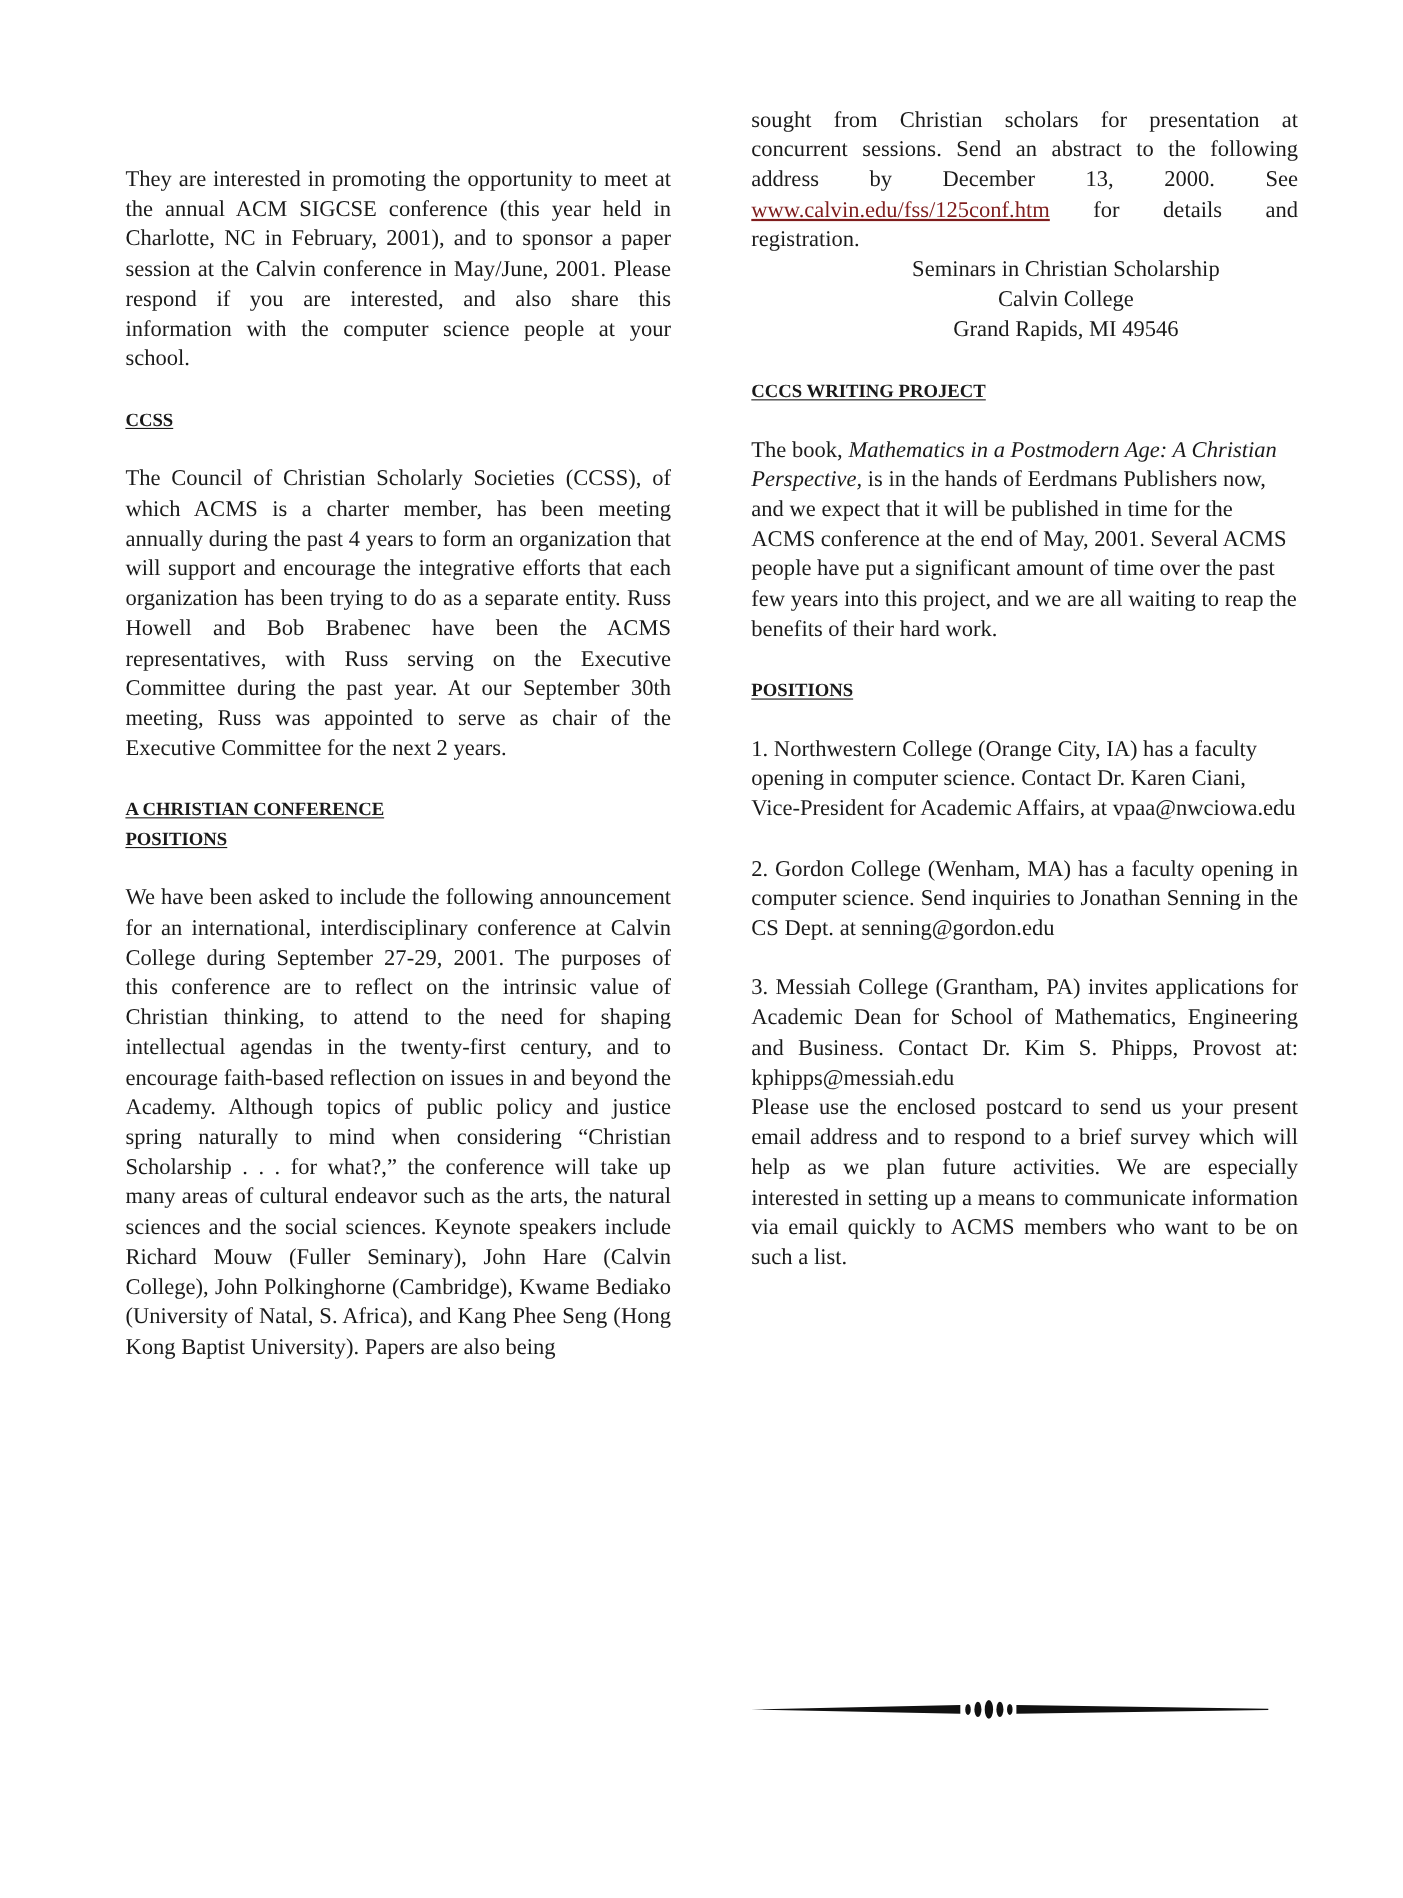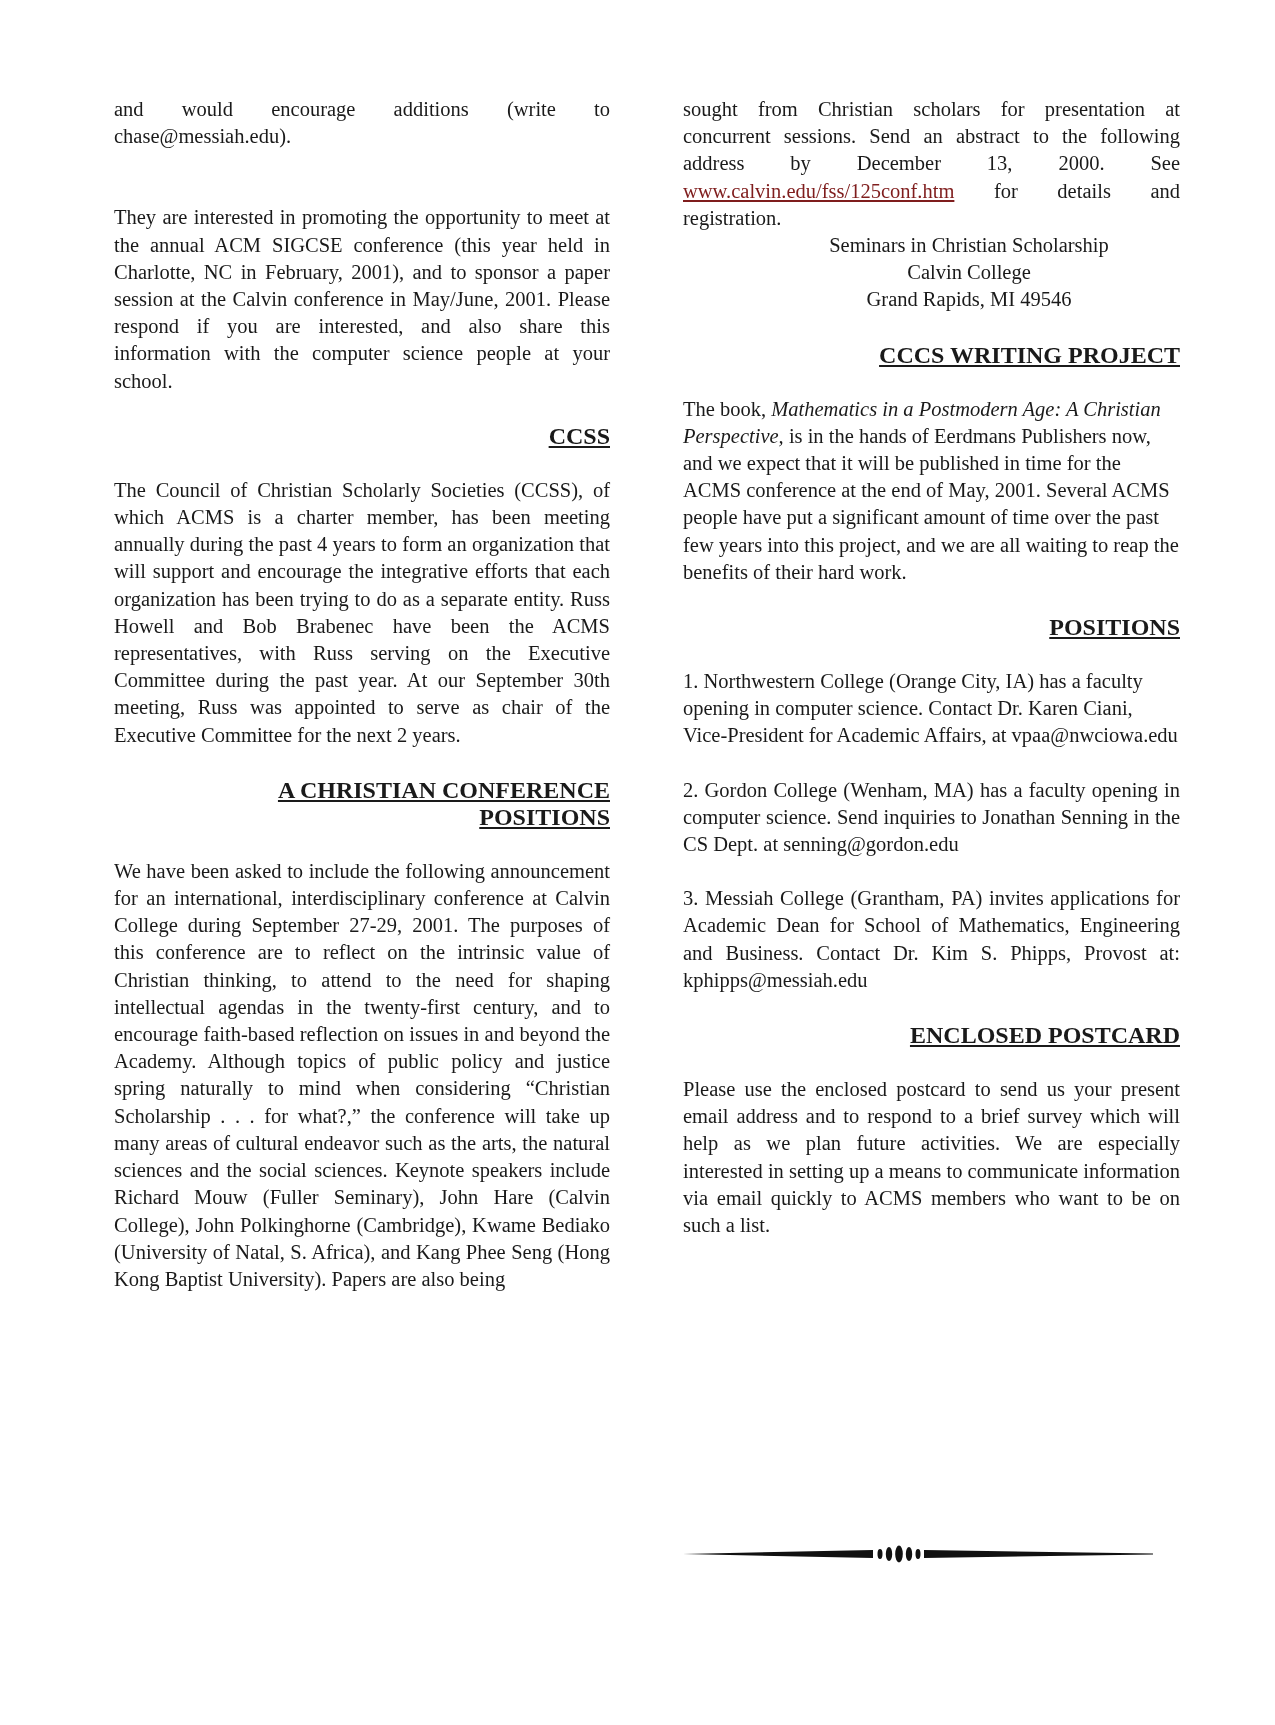--- a/index.html
+++ b/index.html
@@ -12,38 +12,37 @@
     position: absolute; top: 96px;
     font-size: 20.5px; line-height: 27.2px;
   }
   .col.left { left: 114px; width: 496px; }
   .col.right { left: 683px; width: 497px; }
   p { margin: 0; text-align: justify; }
   p.left-align { text-align: left; }
   .gap-sm { height: 27px; }
   .gap-md { height: 54px; }
   h2 {
-    margin: 0; text-align: right; font-weight: bold;
-    font-size: 24px; line-height: 27px; text-decoration: underline;
+    margin: 0; text-align: left; font-weight: bold;
+    font-size: 17px; line-height: 27px; text-decoration: underline;
     text-underline-offset: 2px;
   }
   .head-wrap { padding: 14px 0 27px 0; }
   .address { padding-left: 75px; text-align: center; }
   .address div { line-height: 27.2px; }
   a.link { color: #7f1d1d; text-decoration: underline; }
   em { font-style: italic; }
   .divider {
     position: absolute; left: 683px; top: 1534px; width: 497px; height: 30px;
   }
 </style>
 </head>
 <body>
 
 <div class="col left">
-  <p>and would encourage additions (write to chase@messiah.edu).</p>
   <div class="gap-md"></div>
   <p>They are interested in promoting the opportunity to meet at the annual ACM SIGCSE conference (this year held in Charlotte, NC in February, 2001), and to sponsor a paper session at the Calvin conference in May/June, 2001.  Please respond if you are interested, and also share this information with the computer science people at your school.</p>
 
   <div class="head-wrap" style="padding-top:28px;">
     <h2>CCSS</h2>
   </div>
   <p>The Council of Christian Scholarly Societies (CCSS), of which ACMS is a charter member, has been meeting annually during the past 4 years to form an organization that will support and encourage the integrative efforts that each organization has been trying to do as a separate entity.  Russ Howell and Bob Brabenec have been the ACMS representatives, with Russ serving on the Executive Committee during the past year.  At our September 30th meeting, Russ was appointed to serve as chair of the Executive Committee for the next 2 years.</p>
 
   <div class="head-wrap" style="padding-top:28px;">
     <h2>
@@ -69,23 +68,20 @@
 
   <div class="head-wrap" style="padding-top:28px;">
     <h2>POSITIONS</h2>
   </div>
   <p class="left-align">1.  Northwestern College (Orange City, IA) has a faculty opening in computer science.  Contact Dr. Karen Ciani, Vice-President for Academic Affairs, at vpaa@nwciowa.edu</p>
   <div class="gap-sm"></div>
   <p>2.  Gordon College (Wenham, MA) has a faculty opening in computer science.  Send inquiries to Jonathan Senning in the CS Dept. at senning@gordon.edu</p>
   <div class="gap-sm"></div>
   <p>3.    Messiah College (Grantham, PA) invites applications for Academic Dean for School of Mathematics, Engineering and Business.  Contact Dr. Kim S. Phipps, Provost at: kphipps@messiah.edu</p>
 
-  <div class="head-wrap" style="padding-top:28px;">
-    <h2>ENCLOSED POSTCARD</h2>
-  </div>
   <p>Please use the enclosed postcard to send us your present email address and to respond to a brief survey which will help as we plan future activities.  We are especially interested in setting up a means to communicate information via email quickly to ACMS members who want to be on such a list.</p>
 </div>
 
 <svg class="divider" viewBox="0 0 497 30" preserveAspectRatio="none">
   <path d="M0 20 L190 16 L190 24 Z" fill="#111"></path>
   <ellipse cx="197" cy="20" rx="2.5" ry="5" fill="#111"></ellipse>
   <ellipse cx="206" cy="20" rx="3.2" ry="7" fill="#111"></ellipse>
   <ellipse cx="216" cy="20" rx="3.8" ry="8.5" fill="#111"></ellipse>
   <ellipse cx="226" cy="20" rx="3.2" ry="7" fill="#111"></ellipse>
   <ellipse cx="235" cy="20" rx="2.5" ry="5" fill="#111"></ellipse>

